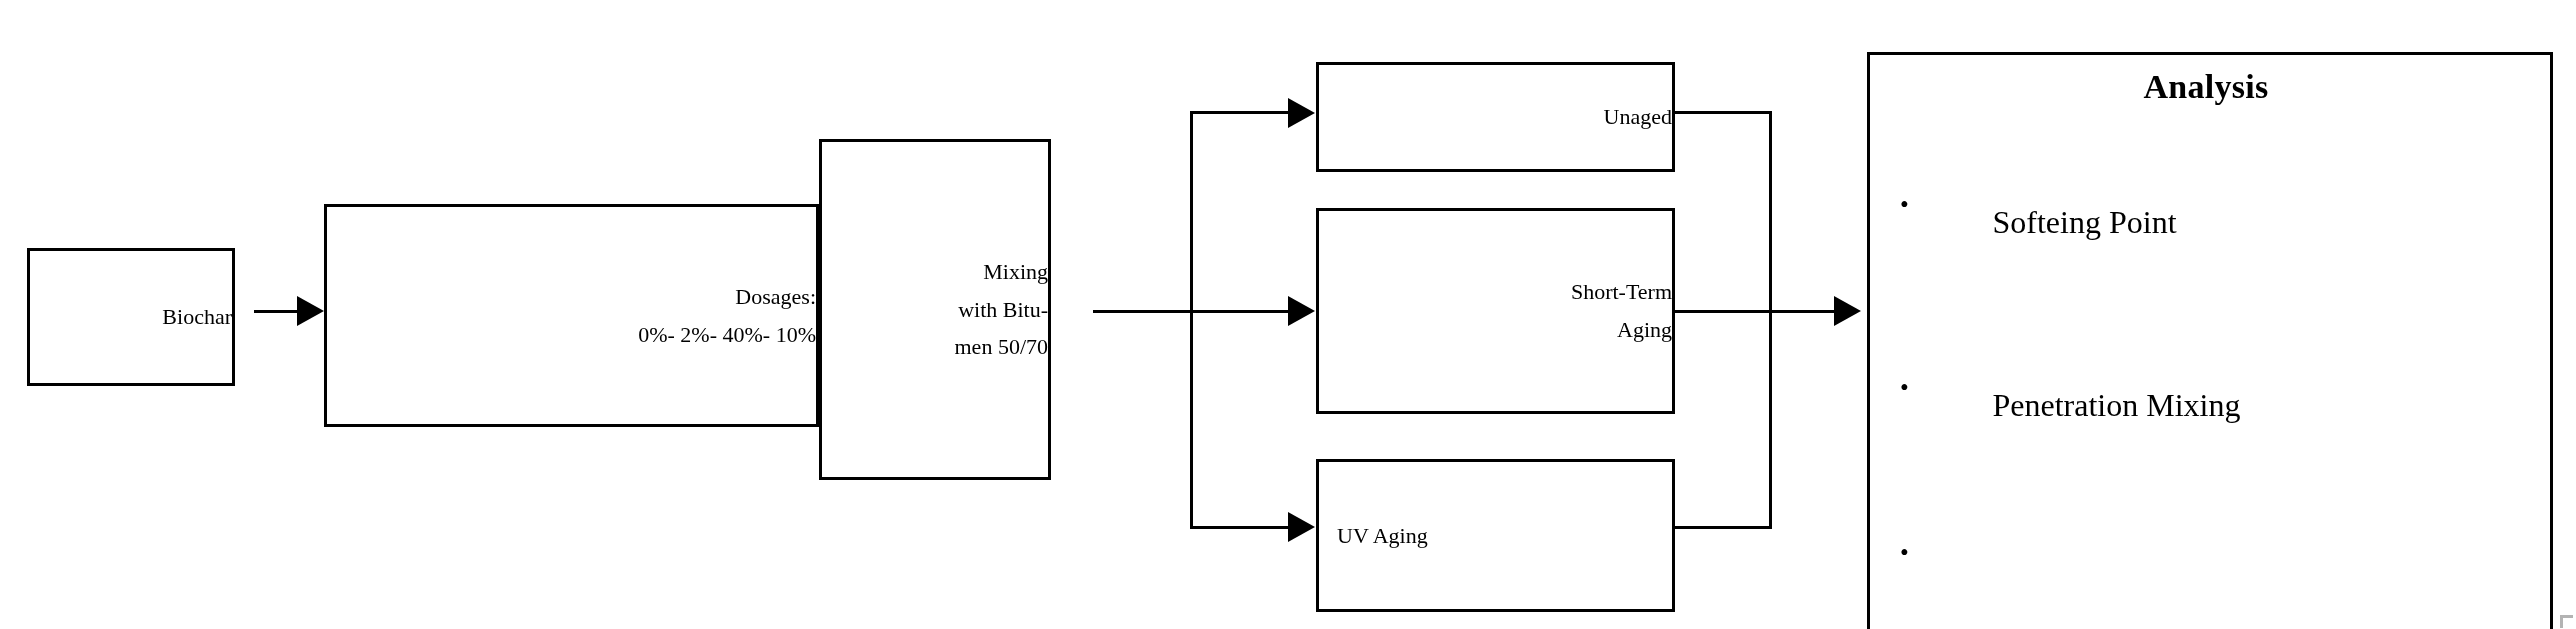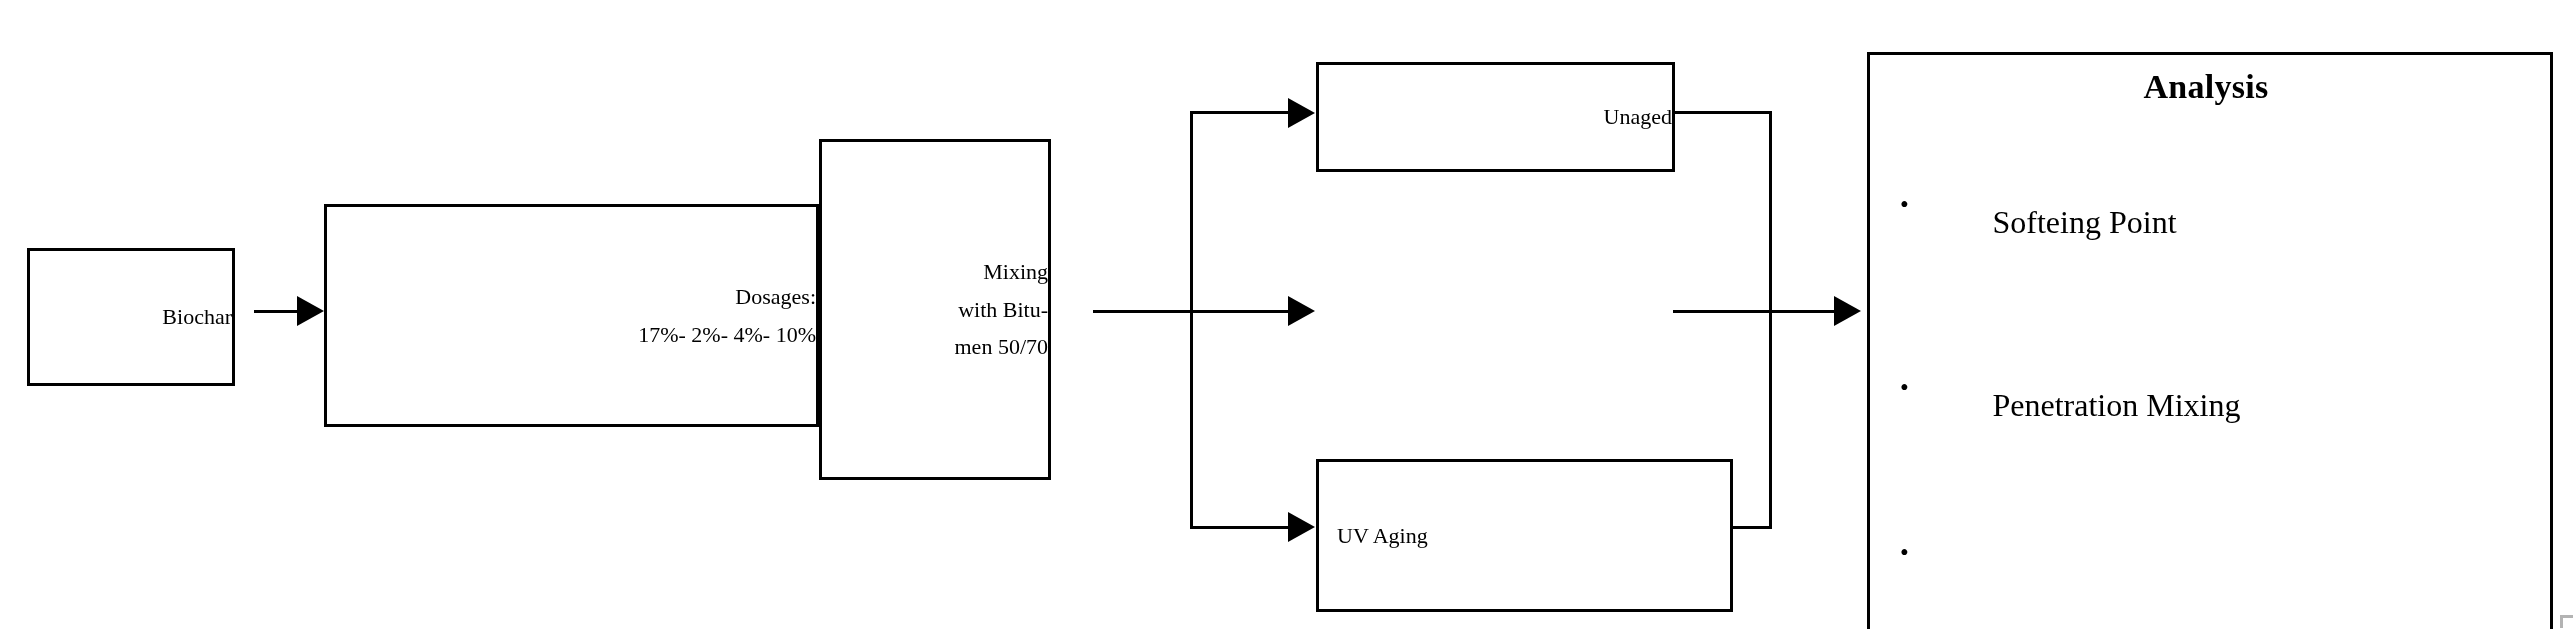--- a/index.html
+++ b/index.html
@@ -34,21 +34,21 @@
     z-index: 3;
   }
   .node .line { display: block; white-space: pre; }
 
   
   #node-biochar   { left: 27px;   top: 248px; width: 208px;  height: 138px; font-family: Liberation Serif, serif; }
   #node-dosages   { left: 324px;  top: 204px; width: 495px;  height: 223px; }
   #node-mixing    { left: 819px; top: 139px; width: 232px;  height: 341px; }
   #node-unaged    { left: 1316px; top: 62px; width: 359px;  height: 110px; }
   #node-short     { left: 1316px; top: 208px; width: 359px;  height: 206px; }
-  #node-uv        { left: 1316px; top: 459px; width: 417px;  height: 153px; }
+  #node-uv        { left: 1316px; top: 459px; width: 359px;  height: 153px; }
   #node-uv .line  { width: 100%; text-align: left; padding-left: 18px; box-sizing: border-box; }
 
   
   #node-analysis {
     position: absolute;
     left: 1867px; top: 20.4px;
     width: 686px; height: 588px;
     box-sizing: border-box;
     border: 3px solid #000000;
     background: #ffffff;
@@ -146,33 +146,37 @@
 
   <div class="hline" style="left:1769px; top:310px; width:72px;"></div>
   <div class="arrowhead" style="left:1834px; top:296px;"></div>
 
   <div class="node" id="node-biochar">
     <span class="line">Biochar</span>
   </div>
 
   <div class="node" id="node-dosages">
     <span class="line">Dosages:</span>
-    <span class="line">17%- 2%- 4%- 10%</span>
+    <span class="line">0%- 2%- 40%- 10%</span>
   </div>
 
   <div class="node" id="node-mixing">
     <span class="line">Mixing</span>
     <span class="line">with Bitu-</span>
     <span class="line">men 50/70</span>
   </div>
 
   <div class="node" id="node-unaged">
     <span class="line">Unaged</span>
   </div>
 
+  <div class="node" id="node-short">
+    <span class="line">Short-Term</span>
+    <span class="line">Aging</span>
+  </div>
 
   <div class="node" id="node-uv">
     <span class="line">UV Aging</span>
   </div>
 
   <div id="node-analysis">
     <div id="analysis-title">Analysis</div>
     <ul id="analysis-list">
       <li>
         <span class="bullet">•</span>

